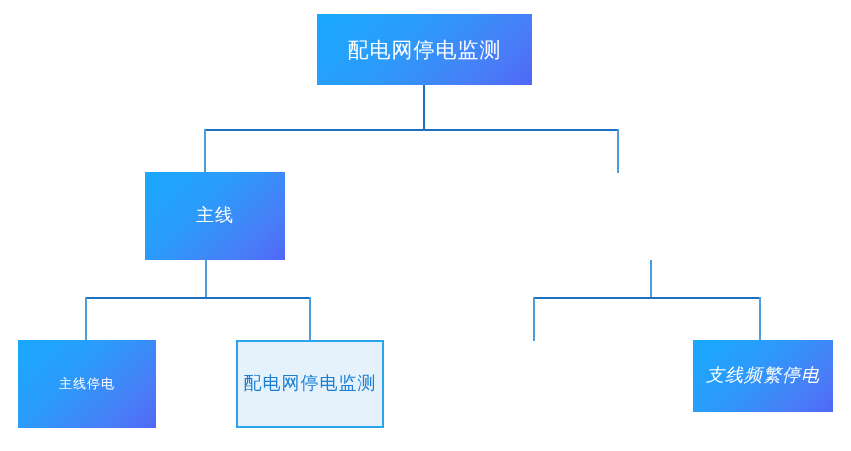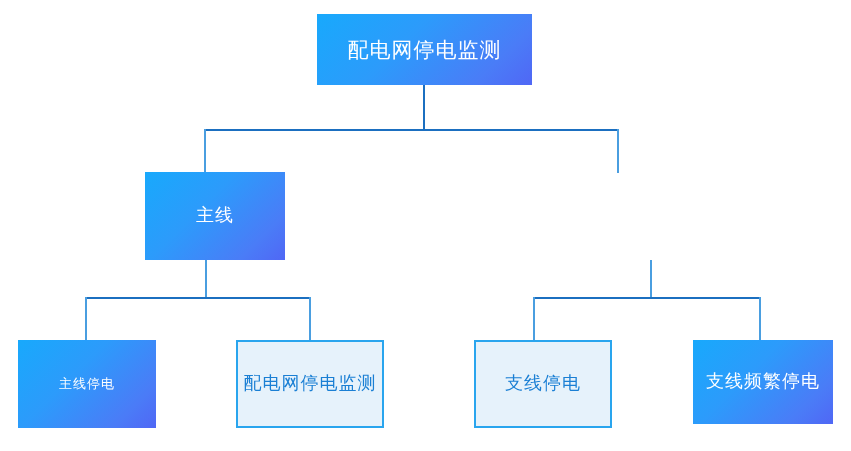--- a/index.html
+++ b/index.html
@@ -83,22 +83,23 @@
     left: 474px;
     top: 340px;
     width: 138px;
     height: 88px;
     font-size: 18px;
   }
   #node-branch-frequent {
     left: 693px;
     top: 340px;
     width: 140px;
-    height: 84px;
+    height: 72px;
     font-size: 18px;
+    font-style: italic;
   }
 
   
   .conn {
     position: absolute;
     background: #1b6fc0;
     z-index: 1;
   }
   .conn-v { width: 2px; }
   .conn-h { height: 2px; }
@@ -144,17 +145,16 @@
 
   <div class="node node-filled" id="node-root">配电网停电监测</div>
 
   <div class="node node-filled" id="node-main">主线</div>
 
 
   <div class="node node-filled" id="node-main-outage">主线停电</div>
 
   <div class="node node-outline" id="node-main-frequent">配电网停电监测</div>
 
-  <div class="node node-outline" id="node-branch-outage">支线停电</div>
 
   <div class="node node-filled" id="node-branch-frequent">支线频繁停电</div>
 
 </div>
 
 </body></html>

